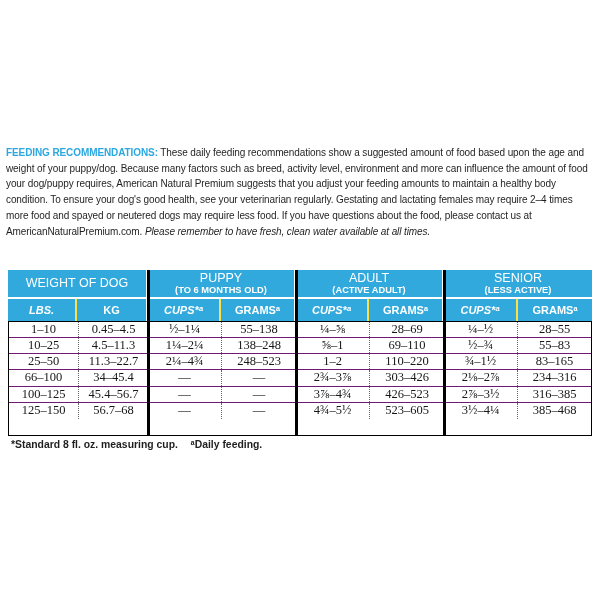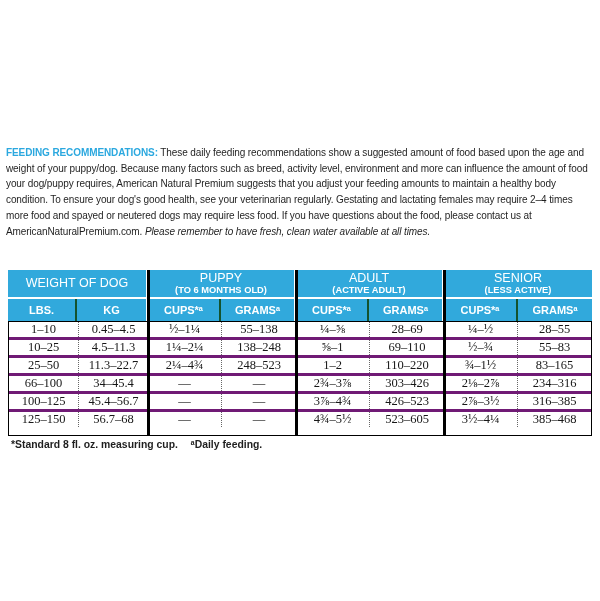--- a/index.html
+++ b/index.html
@@ -19,26 +19,26 @@
   .tgroup{background:var(--accent_header,#31A9DC);box-sizing:border-box;
           display:flex;flex-direction:column;}
   .tgroup:not(:last-child){border-right:2px solid #fff;}
   .tgroup-top{height:29px;border-bottom:2px solid #fff;display:flex;flex-direction:column;
               justify-content:center;align-items:center;box-sizing:border-box;}
   .gtitle{color:#fff;font-weight:normal;font-size:12.5px;line-height:13px;text-align:center;}
   .gsub{color:#fff;font-weight:bold;font-size:9.3px;line-height:10px;text-align:left;}
   .subcols{flex:1;display:grid;grid-template-columns:1fr 1fr;}
   .subcol{color:#fff;font-weight:bold;font-size:11px;display:flex;align-items:center;
           justify-content:center;box-sizing:border-box;}
-  .subcol:first-child{border-right:2px solid #14532d;}
+  .subcol:first-child{border-right:2px solid #fde047;font-style:italic;}
 
   .tbody{box-sizing:border-box;border:1px solid #000;height:115px;
          display:grid;grid-template-rows:repeat(7,1fr);background:#fff;}
   .trow{display:grid;grid-template-columns:70px 69px 74px 74px 74px 74px 74px 73px;
-        border-bottom:3px solid #701a75;box-sizing:border-box;}
+        border-bottom:1px solid #701a75;box-sizing:border-box;}
   .trow:last-child{border-bottom:none;}
   .tcell{display:flex;align-items:center;justify-content:center;
          font-family:"Liberation Serif","DejaVu Serif",serif;
          font-size:12.5px;color:#171717;box-sizing:border-box;}
   .tcell:nth-child(odd){border-right:1px dotted #666;}
 
   .gline{position:absolute;top:0;bottom:0;width:2.5px;background:#000;z-index:3;}
   .gline.g1{left:139px;} .gline.g2{left:287px;} .gline.g3{left:435px;}
 
   

